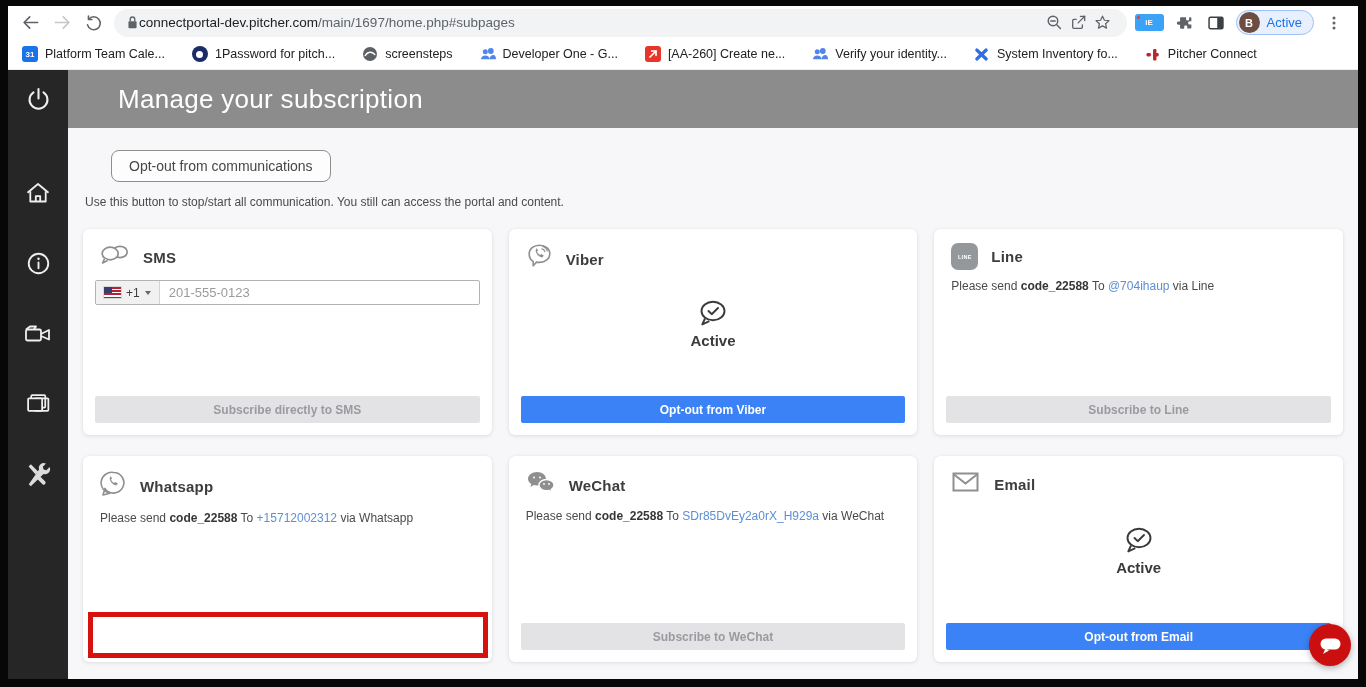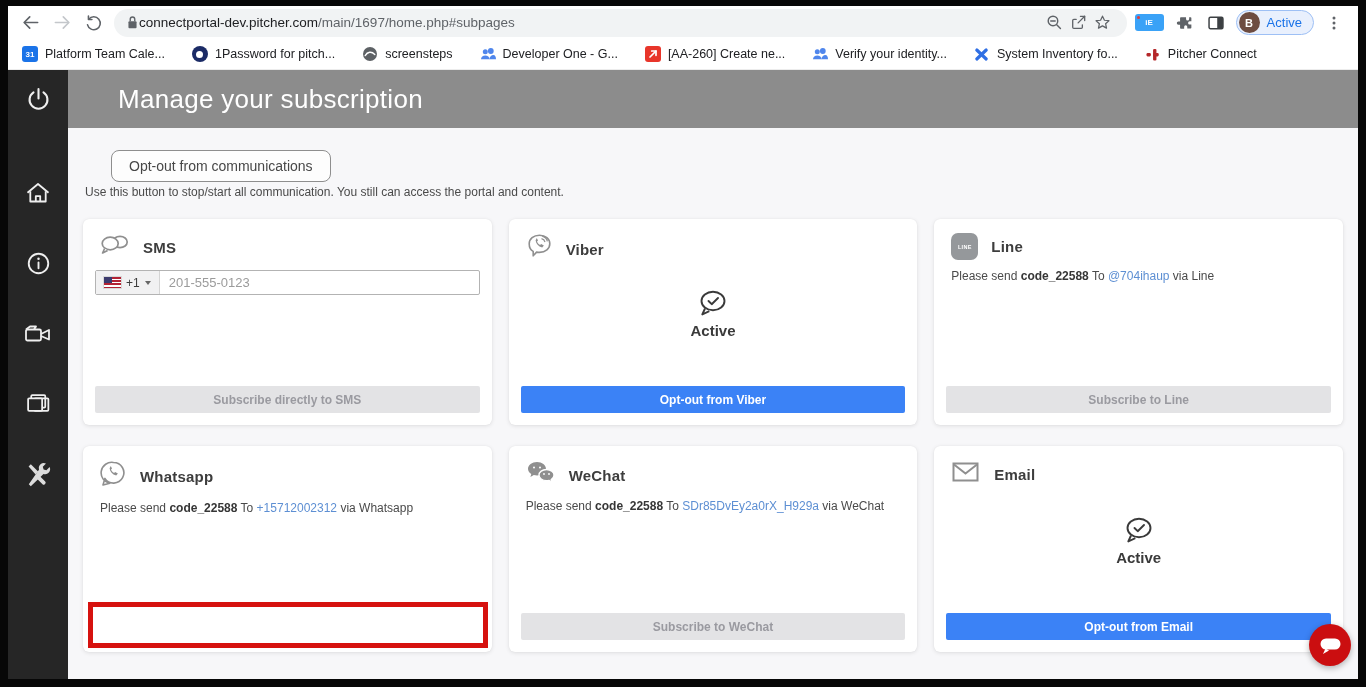--- a/index.html
+++ b/index.html
@@ -37,21 +37,21 @@
   .sb-top { height:58px; display:flex; align-items:center; justify-content:center; }
   .sb-nav { margin-top:52px; display:flex; flex-direction:column; align-items:center; gap:44px; }
   .sb-btn { cursor:pointer; display:flex; }
 
   .page { flex:1; display:flex; flex-direction:column; min-width:0; }
   .pagehead { height:58px; background:#8c8c8c; display:flex; align-items:center; padding-left:50px; flex:0 0 auto; }
   .pagehead h1 { color:#fff; font-size:26px; font-weight:400; letter-spacing:.3px; }
 
   .content { padding:22px 15px 0; }
   .optout-btn { background:#fdfdfd; border:1px solid #8e8e8e; border-radius:8px; padding:7px 17px; font-size:14px; color:#474747; cursor:pointer; font-family:inherit;margin-left:28px; }
-  .desc { font-size:12px; color:#4a4a4a; margin:3px 0 0 2px; }
+  .desc { font-size:12px; color:#4a4a4a; margin:13px 0 0 2px; }
 
   .grid { margin-top:20px; display:grid; grid-template-columns:repeat(3,1fr); gap:21px 17px; }
   .card { position:relative; background:#fff; border-radius:6px; height:206px; box-shadow:0 1px 4px rgba(0,0,0,.10), 0 0 1px rgba(0,0,0,.08); padding:14px 12px; }
   .card-head { display:flex; align-items:center; gap:13px; padding-left:5px; }
   .card-title { font-size:15px; color:#3d3d3d; font-weight:600; letter-spacing:.2px; }
   .codeline { margin:9px 2px 0 5px; font-size:12px; color:#4a4a4a; }
   .codeline .code { font-weight:bold; color:#363636; }
   .codeline .link { color:#5d8fd3; cursor:pointer; }
 
   .phone-row { margin-top:9px; height:25px; border:1px solid #b3b3b3; border-radius:2px; display:flex; align-items:stretch; background:#fff; }

